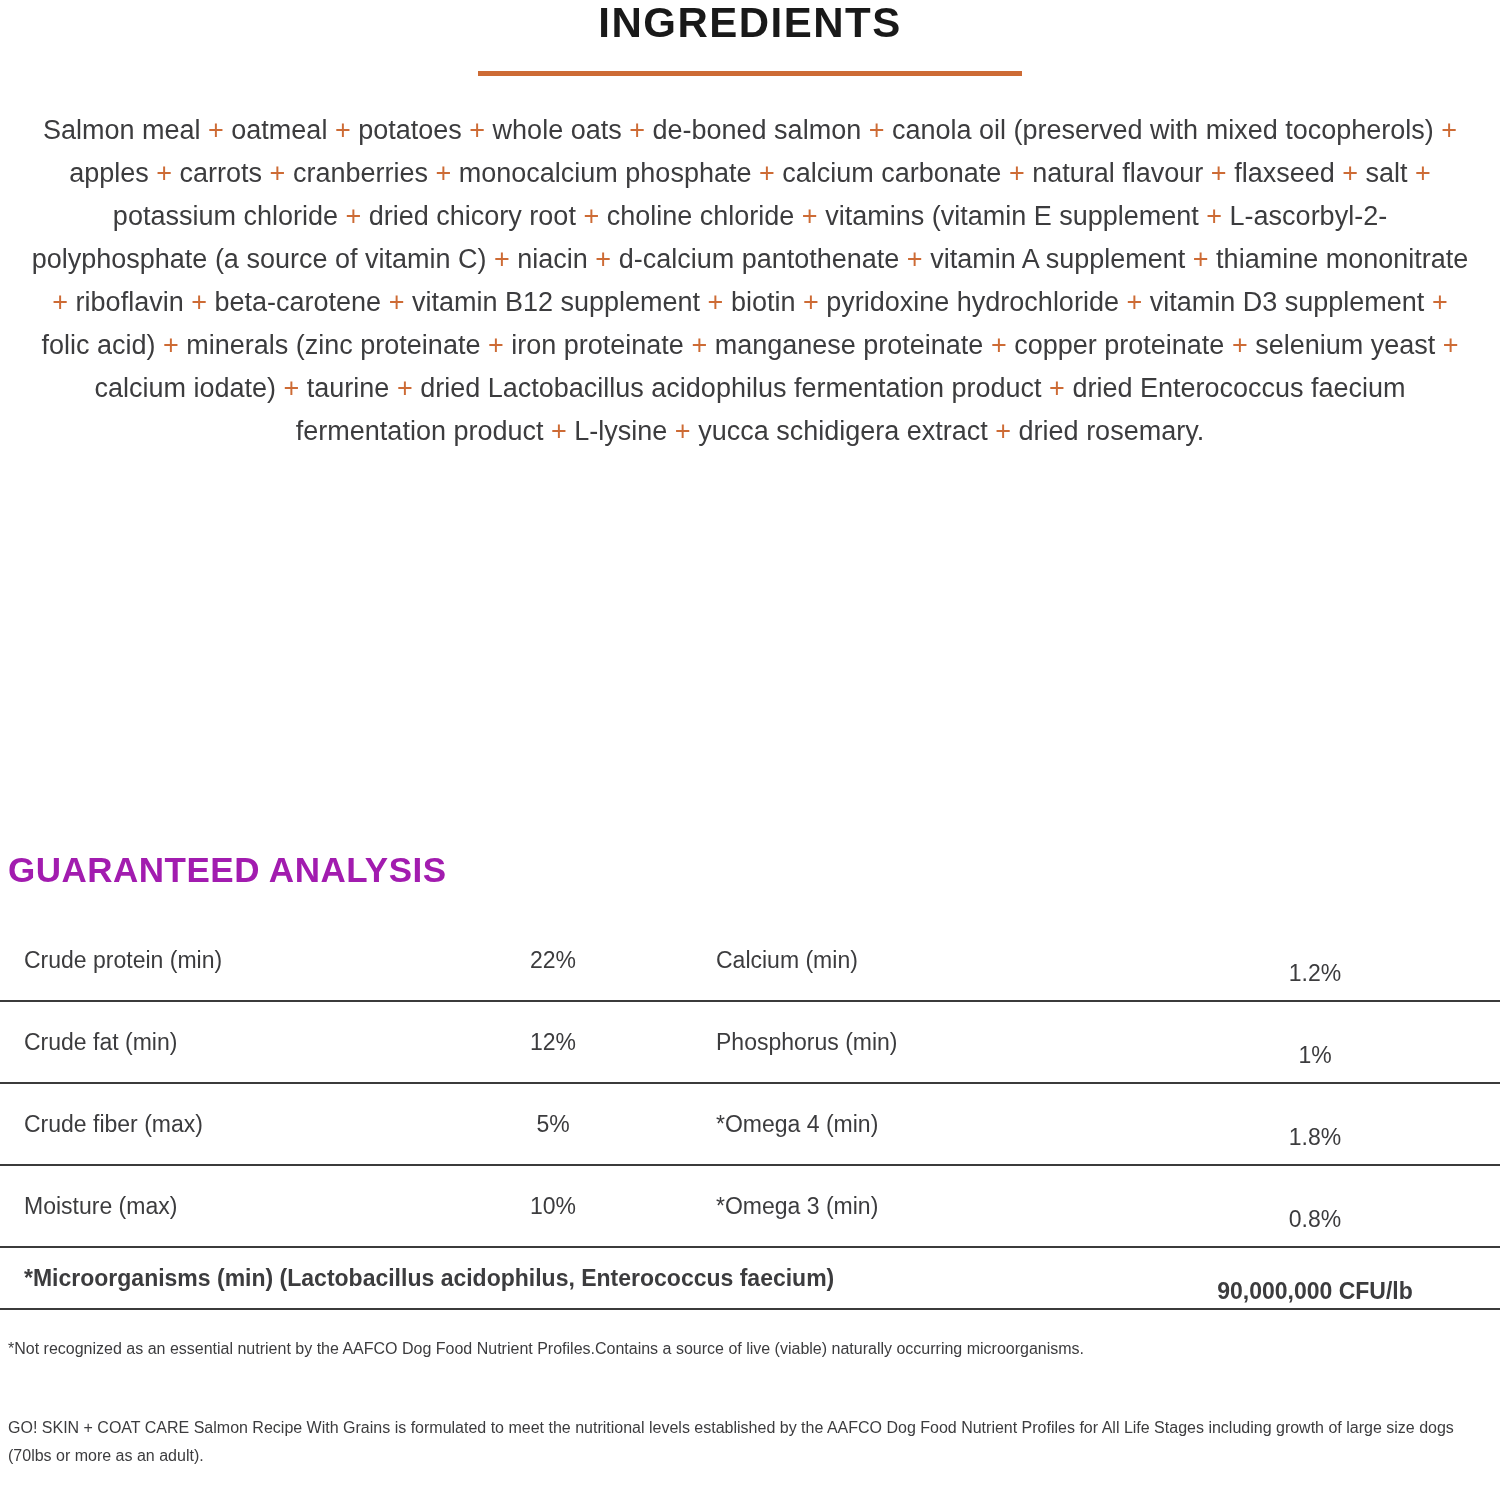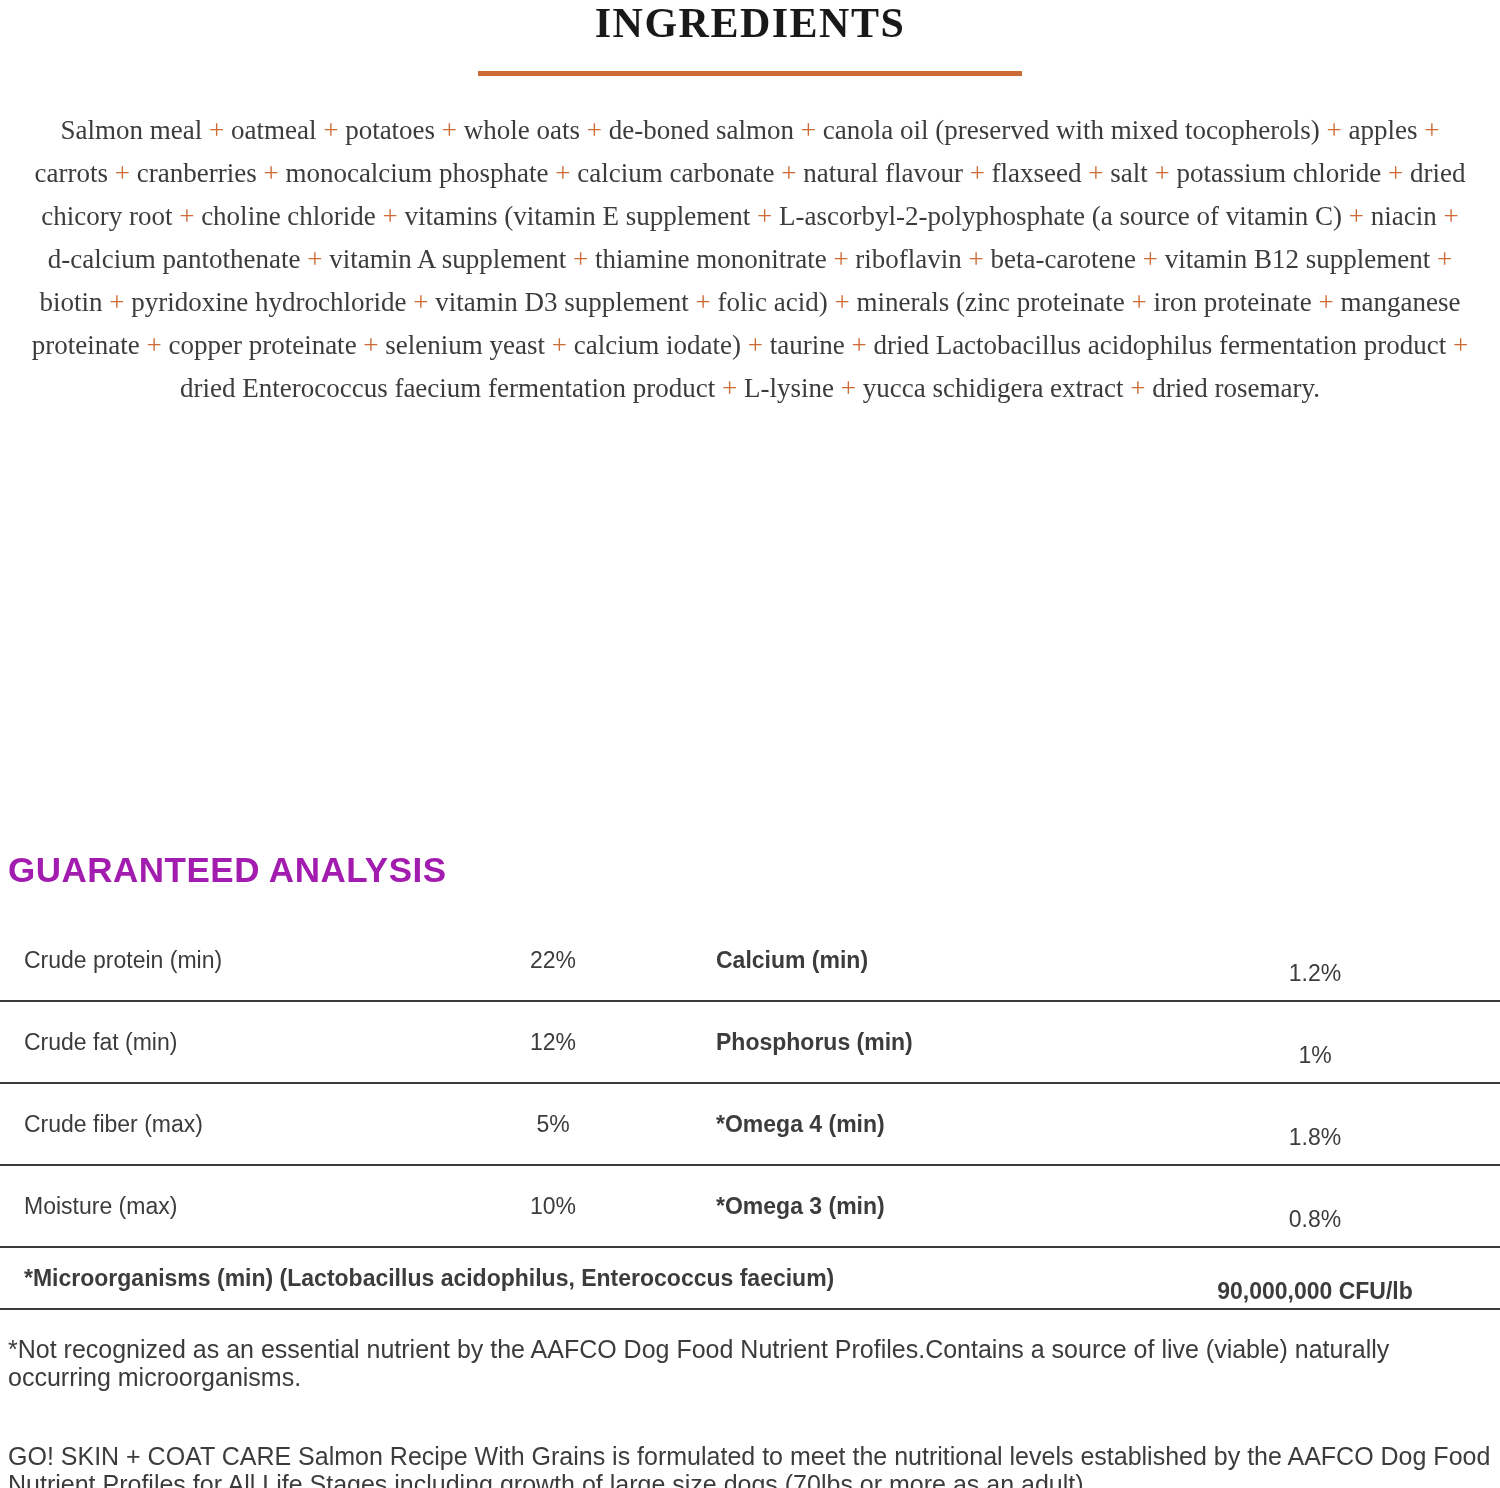--- a/index.html
+++ b/index.html
@@ -7,21 +7,21 @@
   body {
     width: 1500px; height: 1488px;
     background: #ffffff;
     font-family: "Liberation Sans", sans-serif;
     color: #3c3c3e;
     position: relative;
     overflow: hidden;
   }
 
   
-  .ingredients-section { position: absolute; top: 0; left: 0; right: 0; font-family: Liberation Serif, serif; }
+  .ingredients-section { position: absolute; top: 0; left: 0; right: 0; }
   .ing-heading {
     margin: 0; padding-top: 2px;
     font-size: 42px; line-height: 1; font-weight: 900;
     letter-spacing: 1.5px; text-align: center; color: #191919;
   }
   .accent-rule {
     width: 544px; height: 5px;
     background: #cd6b35;
     margin: 27px auto 0;
   }
@@ -43,28 +43,28 @@
   .ga-table { margin-top: 32px; }
   .arow {
     display: flex; align-items: center;
     height: 82px;
     border-bottom: 2px solid #3b3b3b;
     font-size: 23px; font-weight: 300; color: #3c3c3e; padding-left: 16px;
   }
   .arow.wide { height: 62px; font-weight: bold; }
   .c1 { width: 462px; padding-left: 8px; }
   .c2 { width: 150px; text-align: center; }
-  .c3 { flex: 1; padding-left: 88px; font-weight: bold; }
+  .c3 { flex: 1; padding-left: 88px; }
   .c4 { width: 200px; text-align: center; margin-right: 85px; margin-top: 26px; }
   .c1wide { flex: 1; padding-left: 8px; }
 
   
   .footnote {
     margin: 0 8px;
-    font-size: 25px; line-height: 28px; font-weight: 300;
+    font-size: 16px; line-height: 28px; font-weight: 300;
     color: #3c3c3e;
   }
   .footnote.first { margin-top: 25px; }
   .footnote.second { margin-top: 51px; }
 </style>
 </head>
 <body>
 
 <main>
 

